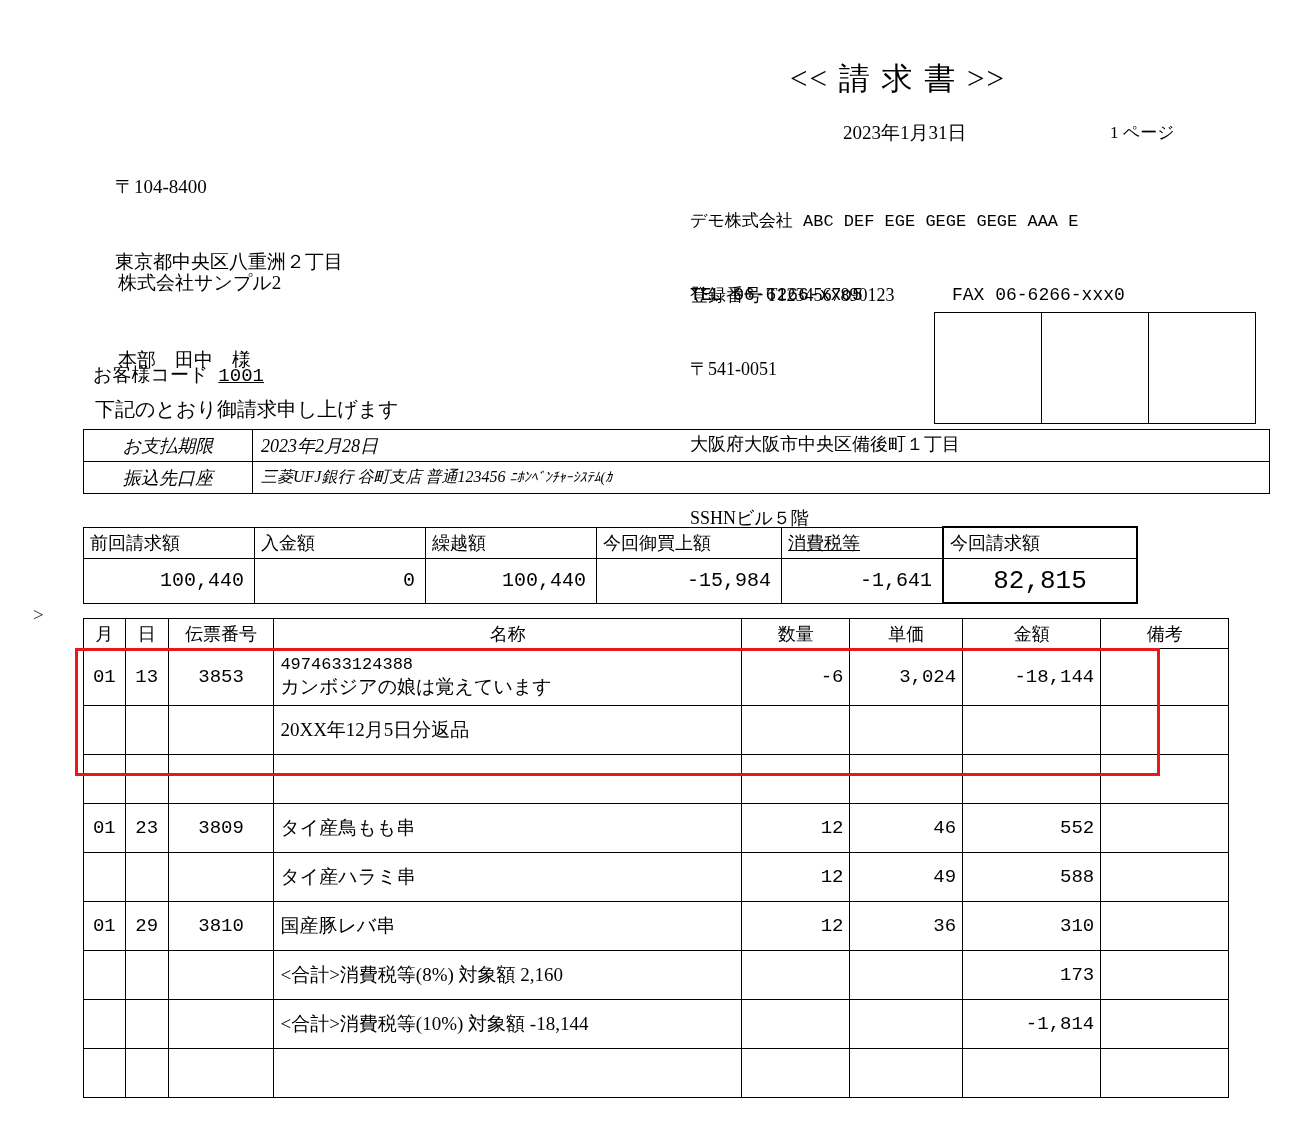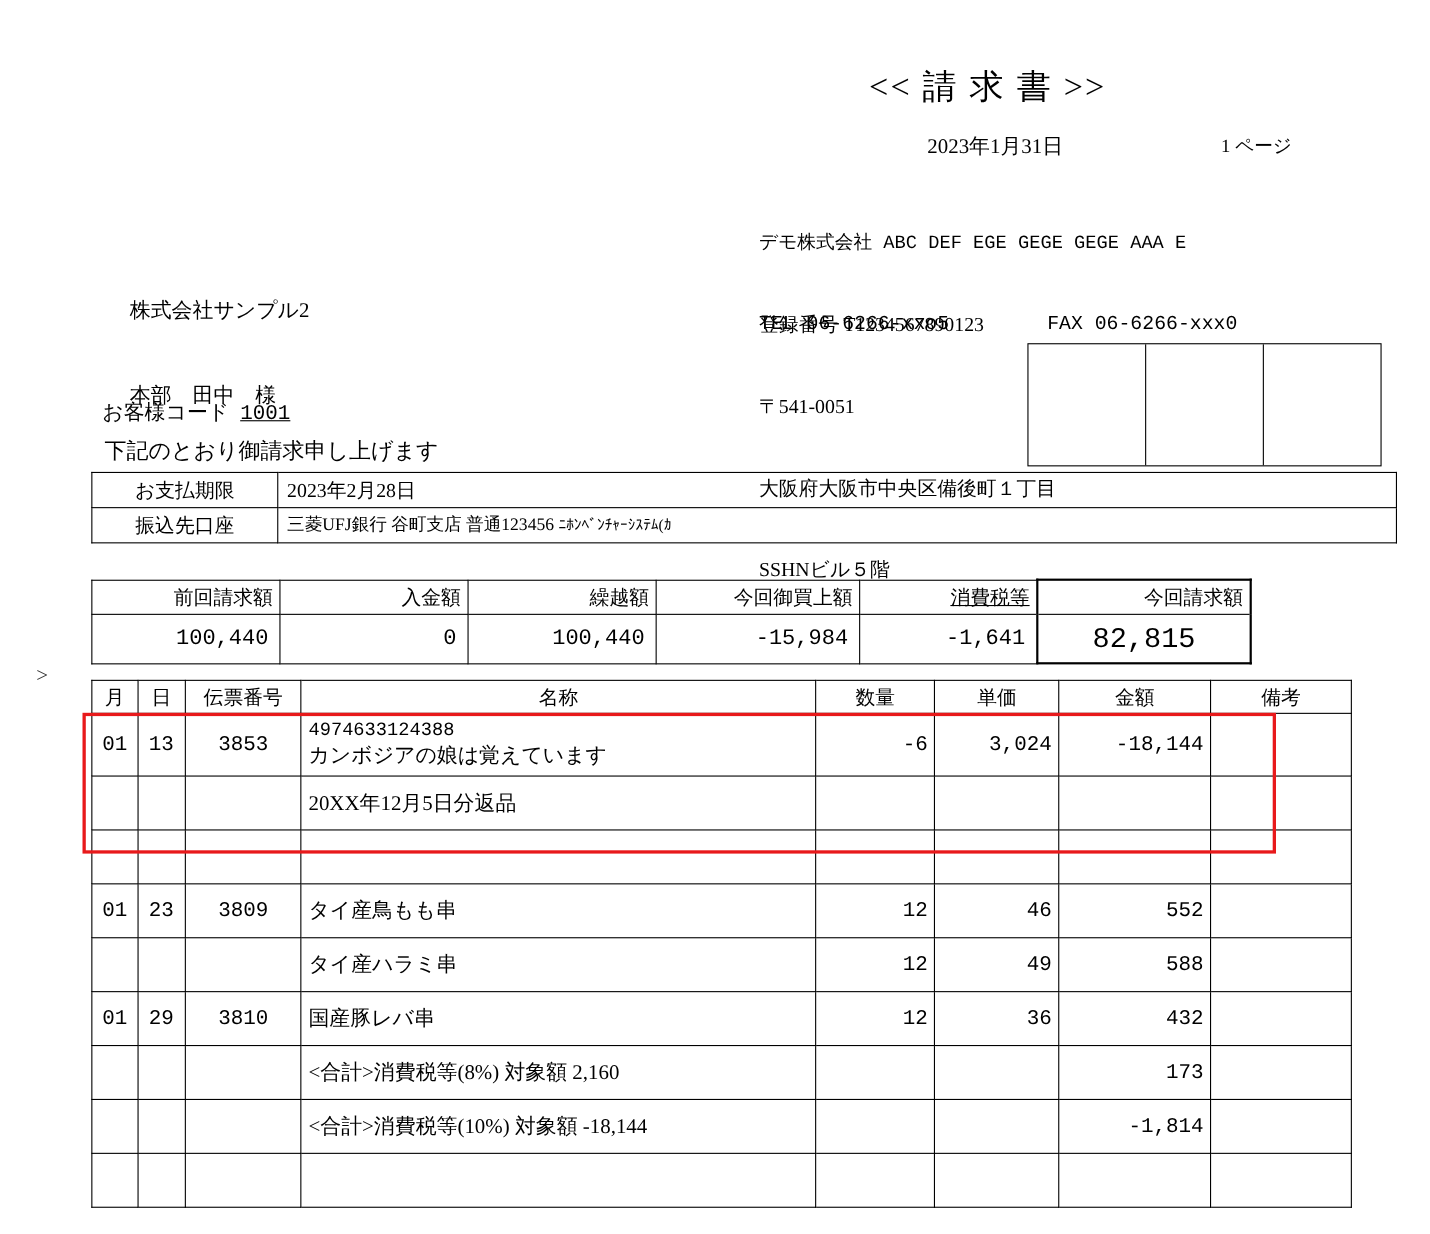--- a/index.html
+++ b/index.html
@@ -133,20 +133,21 @@
     white-space: nowrap;
   }
 
   
   .pay-table {
     position: absolute;
     left: 83px;
     top: 429px;
     border-collapse: collapse;
     font-size: 18px;
+    font-style: italic;
   }
   .pay-table td {
     border: 1.2px solid #000;
     height: 31px;
     padding: 0 8px;
     vertical-align: middle;
     white-space: nowrap;
   }
   .pay-lbl { width: 152px; text-align: center; }
   .pay-val1 { width: 310px; }
@@ -163,21 +164,21 @@
     border-collapse: collapse;
     font-size: 18px;
   }
   .sum-table th, .sum-table td {
     border: 1.2px solid #000;
     white-space: nowrap;
   }
   .sum-table th {
     height: 30px;
     font-weight: normal;
-    text-align: right;
+    text-align: left;
     padding: 0 6px;
   }
   .sum-table td {
     height: 43px;
     text-align: right;
     padding: 0 10px;
     font-family: "Liberation Mono", "DejaVu Sans Mono", monospace;
     font-size: 20px;
   }
   .sum-table .c0 { width: 158px; }
@@ -266,20 +267,24 @@
 </style>
 </head>
 <body>
 
 <div class="page">
 
   <div class="doc-title">&lt;&lt;  請  求  書  &gt;&gt;</div>
   <div class="issue-date">2023年1月31日</div>
   <div class="page-no">1 ページ</div>
 
+  <div class="cust-addr">
+    <div>〒104-8400</div>
+    <div>東京都中央区八重洲２丁目</div>
+  </div>
 
   <div class="cust-name">
     <div>株式会社サンプル2</div>
     <div>本部　田中　様</div>
   </div>
 
   <div class="issuer">
     <div class="issuer-line mono">デモ株式会社 ABC DEF EGE GEGE GEGE AAA E</div>
     <div class="issuer-line">登録番号 T1234567890123</div>
     <div class="issuer-line">〒541-0051</div>
@@ -420,21 +425,21 @@
 
     <tr>
       <td class="w-m num">01</td>
       <td class="w-d num">29</td>
       <td class="w-sl num">3810</td>
       <td class="w-nm">
         <span class="name-cell-text">国産豚レバ串</span>
       </td>
       <td class="w-qt num">12</td>
       <td class="w-pr num">36</td>
-      <td class="w-am num">432</td>
+      <td class="w-am num">310</td>
       <td class="w-rm"></td>
     </tr>
 
 
     <tr>
       <td class="w-m num"></td>
       <td class="w-d num"></td>
       <td class="w-sl num"></td>
       <td class="w-nm totals-label">
         <span class="name-cell-text">&lt;合計&gt;消費税等(8%)  対象額  2,160</span>

